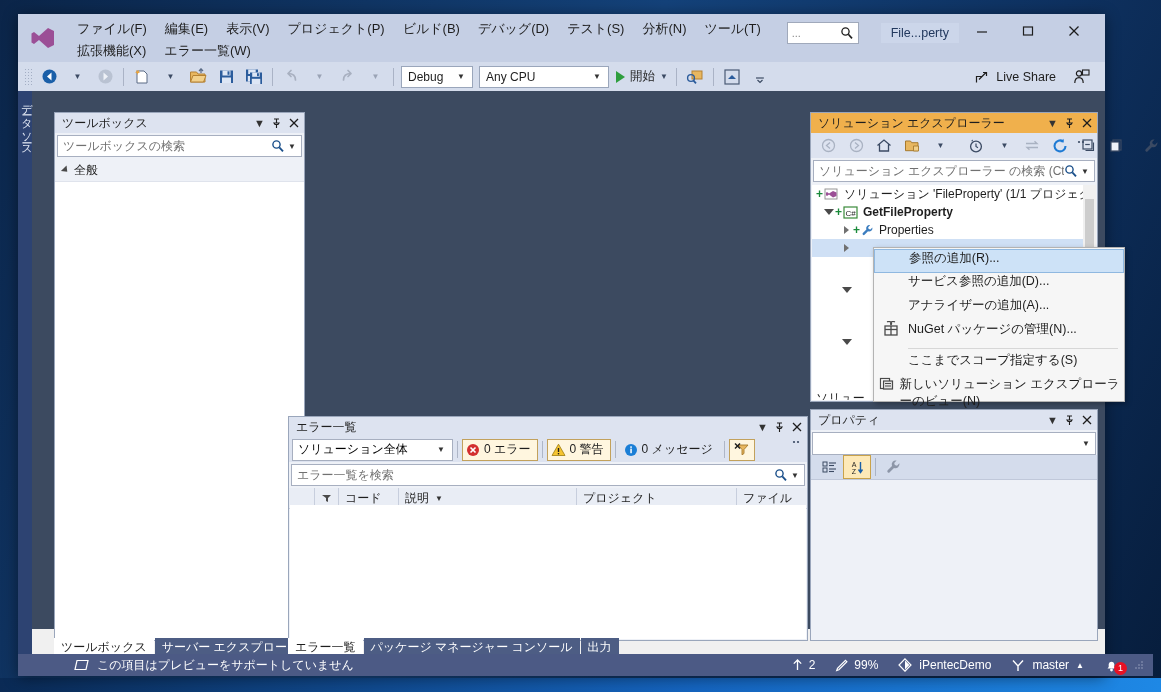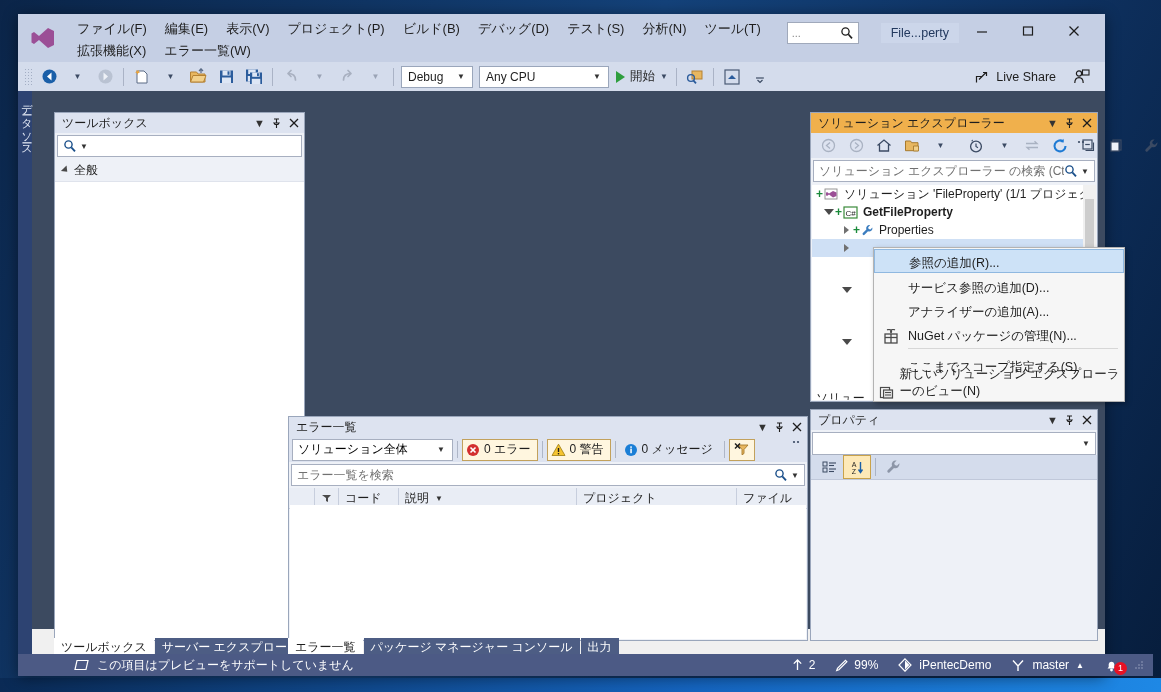--- a/index.html
+++ b/index.html
@@ -113,21 +113,21 @@
   .statusbar{position:absolute;left:0;bottom:0;width:1087px;height:22px;background:#4c5a85;display:flex;align-items:center;color:#fff;font-size:12px;padding-left:48px;}
   .sb-left{display:flex;align-items:center;padding-left:8px;flex:1;}
   .sb-right{display:flex;align-items:center;padding-right:6px;}
   .sb-item{display:flex;align-items:center;padding:0 10px;height:22px;white-space:nowrap;}
   .badge{width:13px;height:13px;border-radius:50%;background:#e81123;color:#fff;font-size:9px;
     display:flex;align-items:center;justify-content:center;margin-left:-5px;margin-top:6px;}
 
   
   .ctxmenu{position:absolute;left:855px;top:233px;width:250px;background:#f6f6f6;border:1px solid #b3b3b3;
     box-shadow:2px 2px 5px rgba(0,0,0,.28);padding:1px 0;z-index:40;}
-  .ctxitem{height:24px;display:flex;align-items:flex-end;font-size:12.5px;color:#1e1e1e;padding-left:0;}
+  .ctxitem{height:24px;display:flex;align-items:flex-start;font-size:12.5px;color:#1e1e1e;padding-left:0;}
   .ctxitem.hl{background:#cde2f7;border:1px solid #8fb8e0;box-sizing:border-box;}
   .ctxicon{width:34px;display:flex;align-items:center;justify-content:center;}
   .ctxsep{height:1px;background:#d7d7d7;margin:3px 6px 3px 34px;}
   svg{display:block;}
 </style>
 </head>
 <body>
 
 <div class="desktop"></div>
 
@@ -337,20 +337,21 @@
             </svg>
         </span>
         <span class="hbtn">
           <svg width="10" height="10" viewBox="0 0 10 10">
               <line x1="1" y1="1" x2="9" y2="9" stroke="#1e1e1e" stroke-width="1.2"></line>
               <line x1="9" y1="1" x2="1" y2="9" stroke="#1e1e1e" stroke-width="1.2"></line>
             </svg>
         </span>
       </div>
       <div class="srchbox">
+        <span class="sph">ツールボックスの検索</span>
         <span>
           <svg width="14" height="14" viewBox="0 0 14 14">
               <circle cx="5.5" cy="5.5" r="3.6" fill="none" stroke="#1a4f8a" stroke-width="1.4"></circle>
               <line x1="8.3" y1="8.3" x2="12" y2="12.4" stroke="#1a4f8a" stroke-width="1.8"></line>
             </svg>
         </span>
         <span style="font-size:8px;color:#333;padding:0 3px">▼</span>
       </div>
       <div class="tb-body">
         <div class="tb-group">

